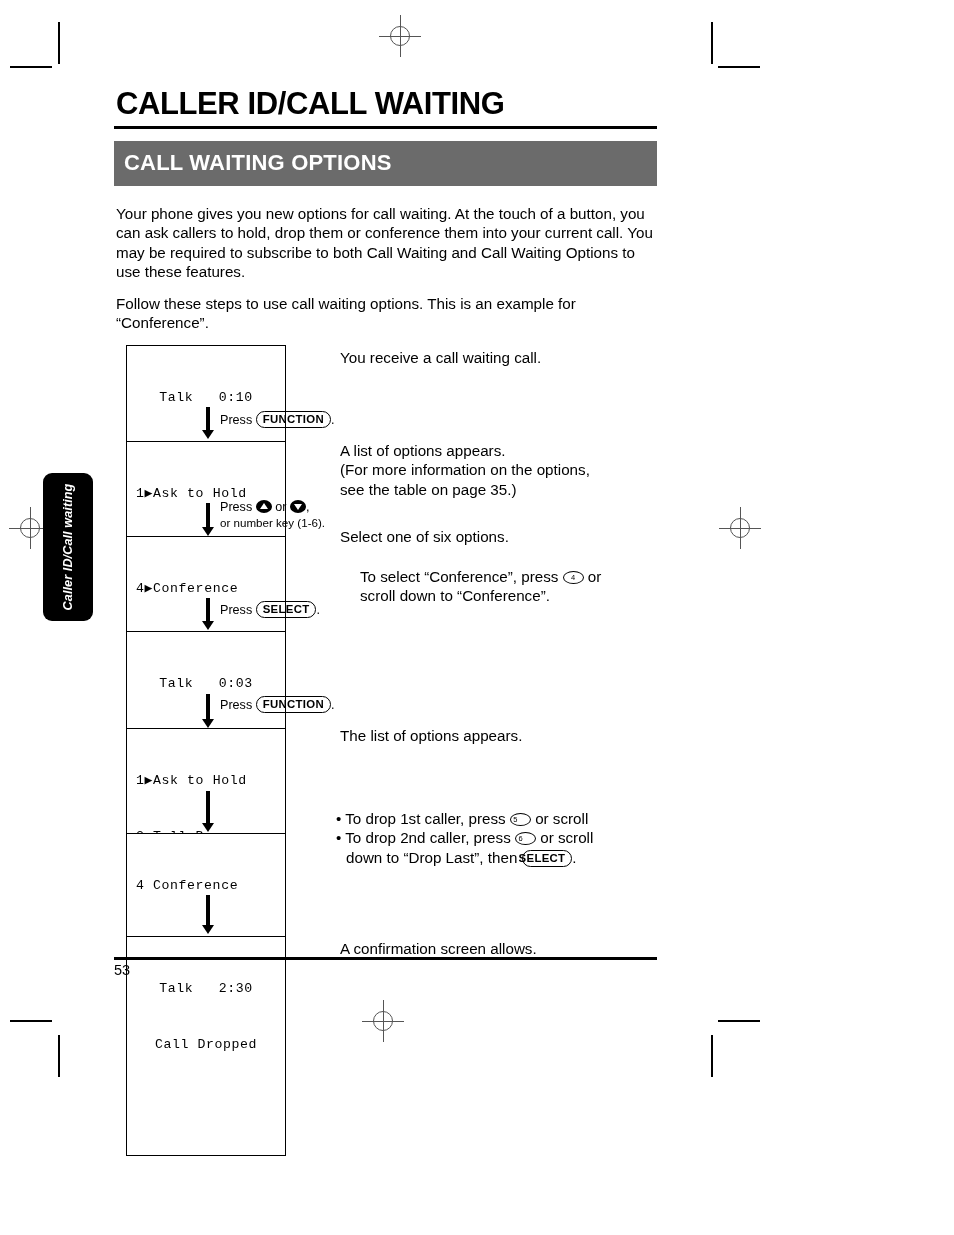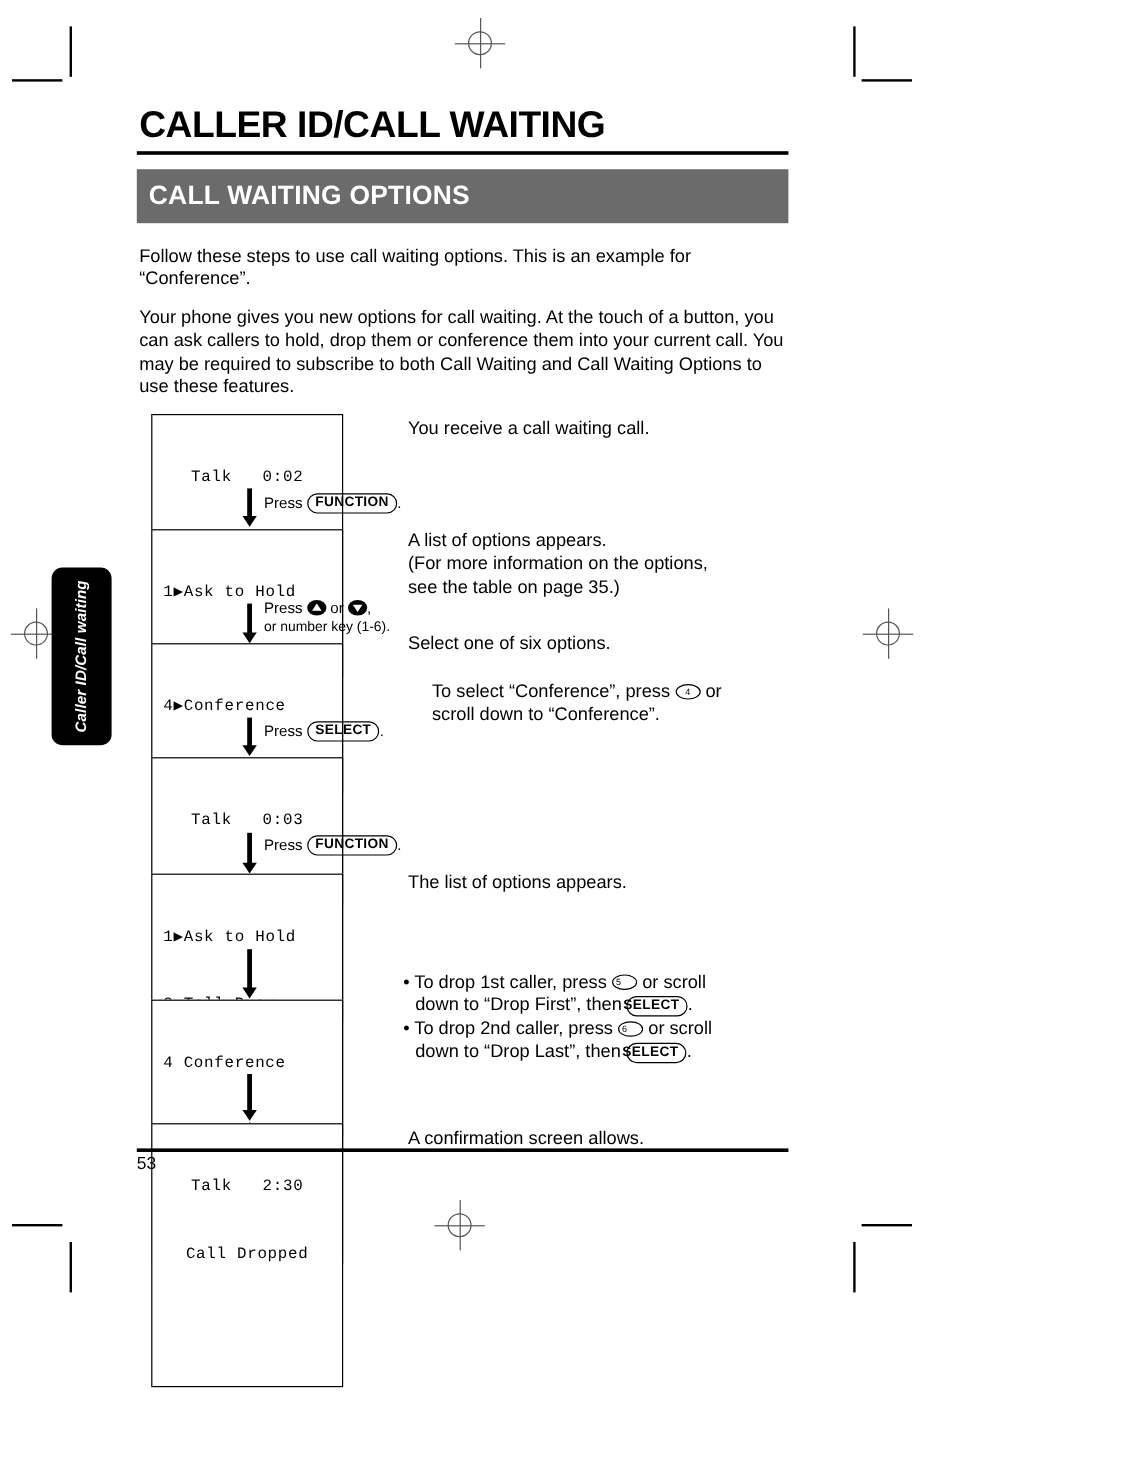--- a/index.html
+++ b/index.html
@@ -251,27 +251,27 @@
     <span class="tab-label">Caller ID/Call waiting</span>
   </div>
 
   <div id="content">
 
     <h1 class="page-title">CALLER ID/CALL WAITING</h1>
     <div class="title-rule"></div>
 
     <div class="section-bar">CALL WAITING OPTIONS</div>
 
+    <p class="body-text">Your phone gives you new options for call waiting. At the touch of a button, you can ask callers to hold, drop them or conference them into your current call. You may be required to subscribe to both Call Waiting and Call Waiting Options to use these features.</p>
     <p class="body-text">Follow these steps to use call waiting options. This is an example for “Conference”.</p>
-    <p class="body-text">Your phone gives you new options for call waiting. At the touch of a button, you can ask callers to hold, drop them or conference them into your current call. You may be required to subscribe to both Call Waiting and Call Waiting Options to use these features.</p>
 
     <div class="flow">
 
       <div class="lcd" style="left:12px; top:0px;">
-        <div class="line centered">Talk   0:02</div>
+        <div class="line centered">Talk   0:10</div>
         <div class="line">TOSHIBA CORP</div>
         <div class="line">817-858-3300</div>
       </div>
 
       <div class="arrow" style="left:88px; top:62px; height:32px;">
         <div class="shaft" style="height:24px;"></div>
         <div class="head" style="top:23px;"></div>
       </div>
       <div class="press-note" style="left:106px; top:66px;">
         <span>Press</span>
@@ -376,24 +376,20 @@
       </div>
 
 
       <div class="desc" style="left:226px; top:381px;">The list of options appears.</div>
 
       <div class="desc" style="left:222px; top:464px; width:340px;">
         <div class="bullet-row">
           <span>• To drop 1st caller, press</span>
           <span class="numkey">5</span>
           <span>or scroll</span>
-          <span style="display:block; padding-left:10px;">
-            <span>down to “Drop First”, then</span>
-            <span class="keycap">SELECT</span><span>.</span>
-          </span>
         </div>
         <div class="bullet-row">
           <span>• To drop 2nd caller, press</span>
           <span class="numkey">6</span>
           <span>or scroll</span>
           <span style="display:block; padding-left:10px;">
             <span>down to “Drop Last”, then</span>
             <span class="keycap">SELECT</span><span>.</span>
           </span>
         </div>

